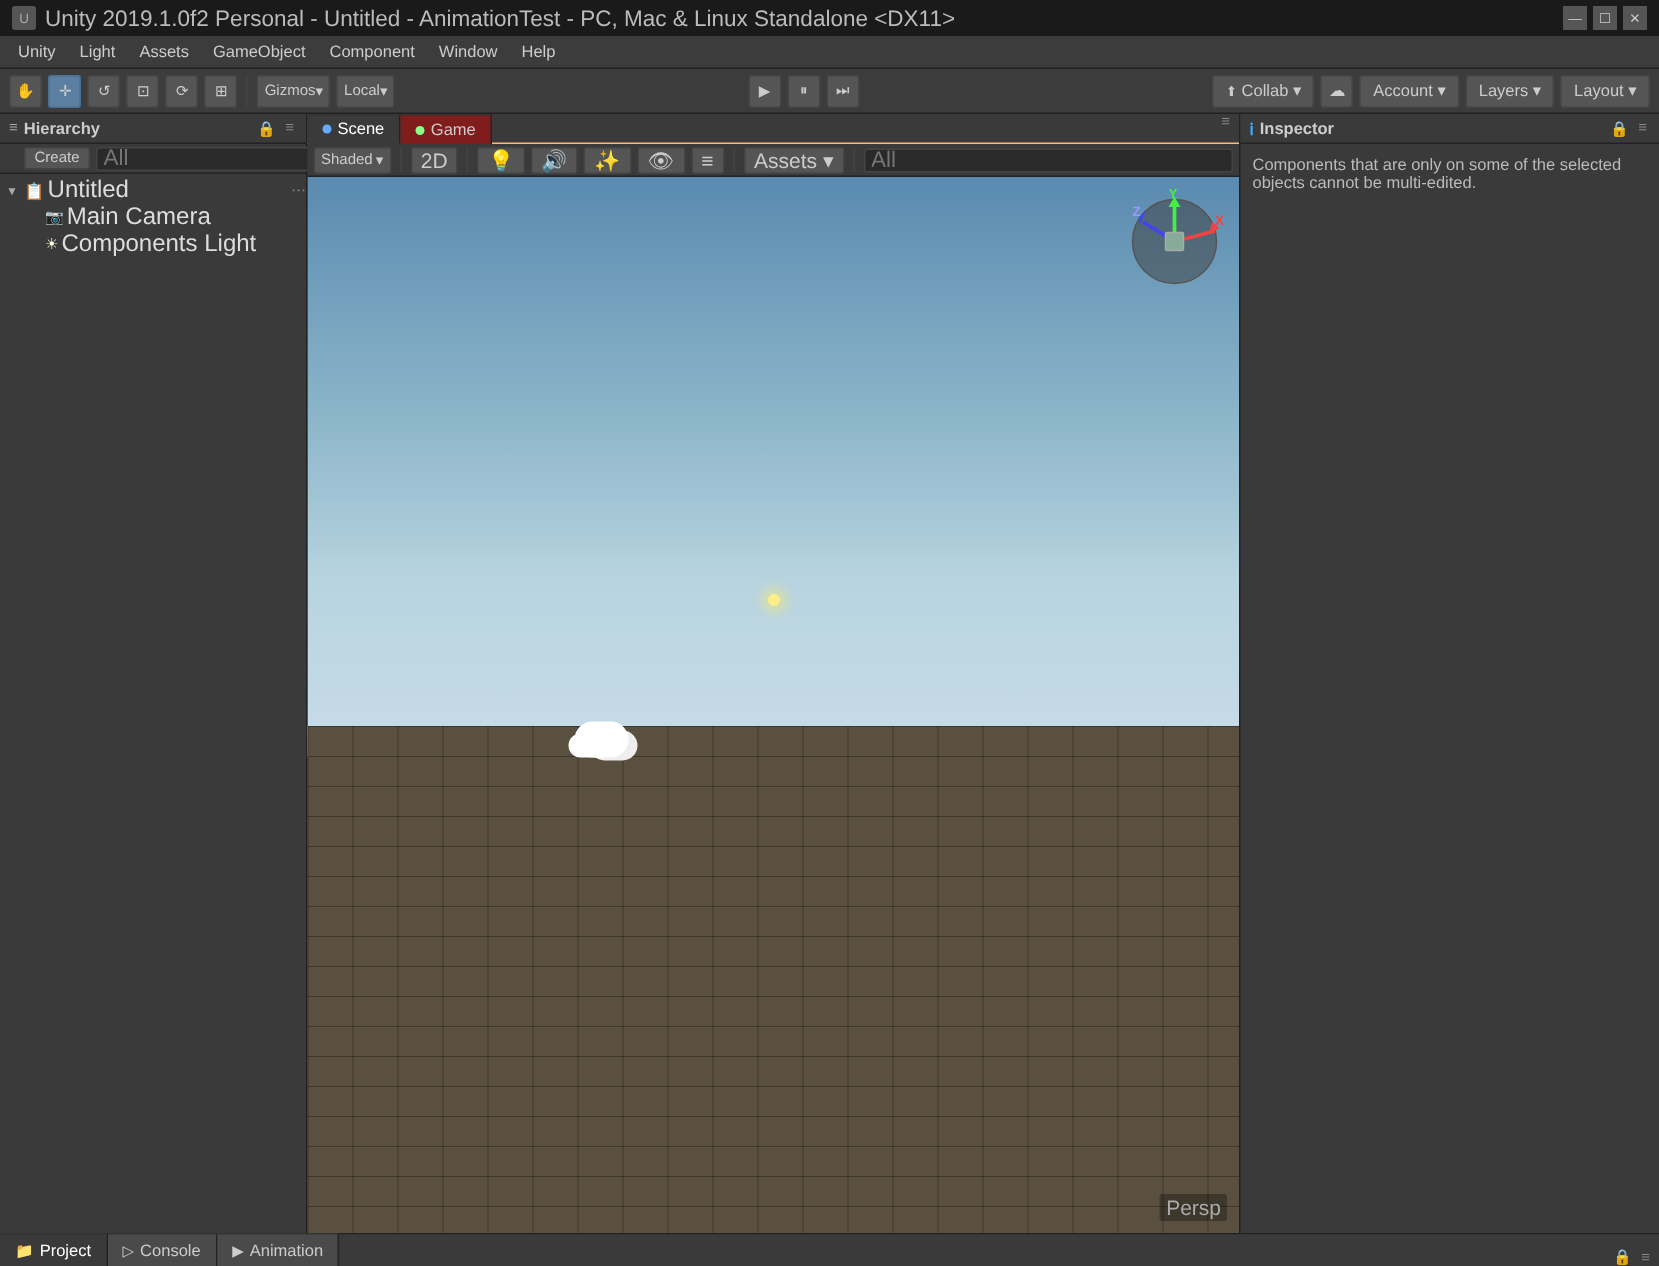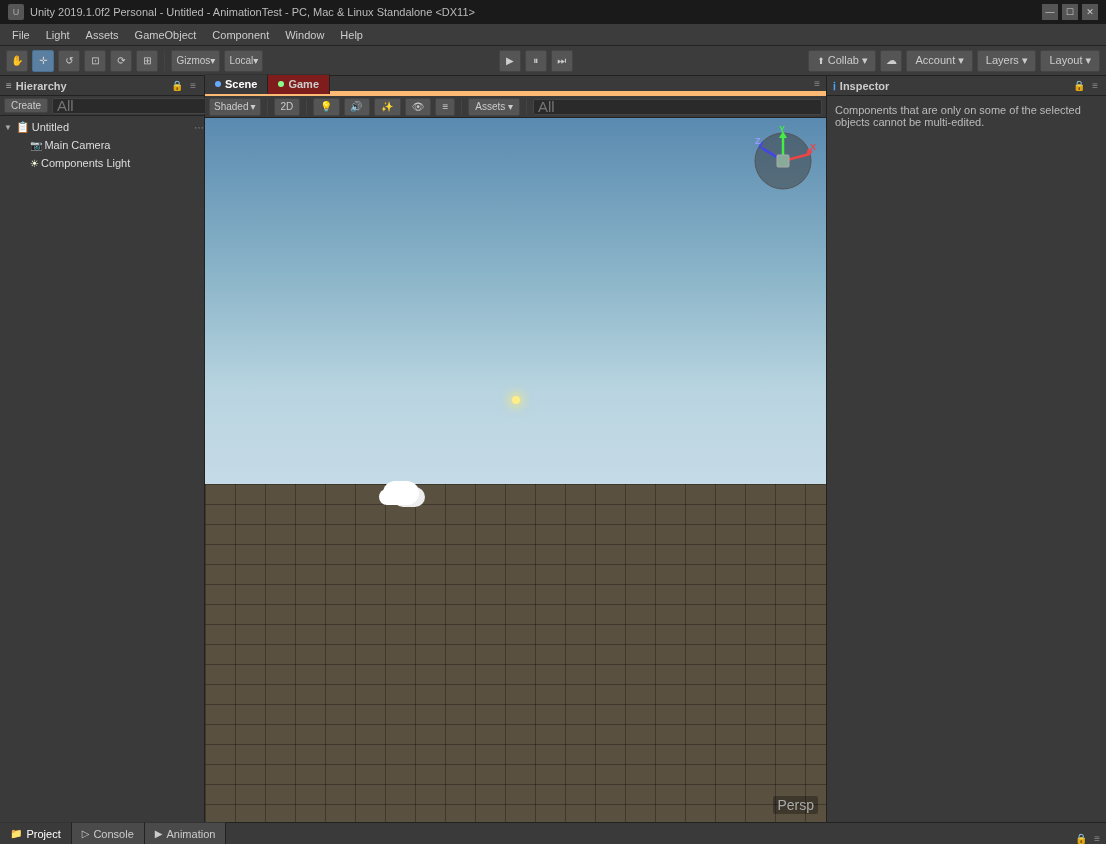--- a/index.html
+++ b/index.html
@@ -28,21 +28,21 @@
       width: 16px; height: 16px;
       background: #555;
       margin-right: 6px;
       border-radius: 2px;
       display: flex; align-items: center; justify-content: center;
       font-size: 9px;
       color: #aaa;
     }
     #title-bar .title-text {
       flex: 1;
-      font-size: 11px;
+      font-size: 15px;
       color: #bbb;
     }
     #title-bar .window-controls {
       display: flex; gap: 4px;
     }
     #title-bar .win-btn {
       width: 16px; height: 16px;
       background: #555;
       border: none;
       cursor: pointer;
@@ -133,21 +133,21 @@
       background: #3a3a3a;
       border-bottom: 1px solid #222;
       display: flex;
       align-items: center;
       padding: 0 4px;
       gap: 4px;
     }
     .create-btn {
       background: #555; border: 1px solid #444;
       border-radius: 2px; padding: 1px 6px;
-      font-size: 10px; color: #ccc; cursor: pointer;
+      font-size: 10px; color: #ccc; cursor: pointer; margin-left: 12px;
     }
     .search-box {
       flex: 1;
       height: 16px;
       background: #2a2a2a;
       border: 1px solid #444;
       border-radius: 2px;
       padding: 0 4px;
       font-size: 15px;
       color: #ccc;
@@ -159,38 +159,37 @@
     }
     .tree-item {
       display: flex;
       align-items: center;
       height: 18px;
       padding-left: 8px;
       cursor: pointer;
       gap: 2px;
     }
     .tree-arrow { width: 10px; font-size: 8px; color: #aaa; }
-    .tree-label { font-size: 11px; color: #ddd; }
+    .tree-label { font-size: 16px; color: #ddd; }
 
     
     #center-area {
       flex: 1;
       display: flex;
       flex-direction: column;
       min-width: 0;
     }
 
     
     #scene-tabs {
       height: 20px;
       background: #3a3a3a;
       display: flex;
-      align-items: center;
-      border-bottom: 5px solid #fdba74;
-      font-weight: bold;
+      align-items: flex-start;
+      border-bottom: 1px solid #fdba74;
     }
     .scene-tab {
       height: 20px;
       padding: 0 10px;
       display: flex;
       align-items: center;
       gap: 4px;
       font-size: 11px;
       cursor: pointer;
       background: #7f1d1d;
@@ -215,21 +214,21 @@
       padding: 0 4px;
       gap: 4px;
     }
     .scene-tool-btn {
       height: 18px;
       background: #555;
       border: 1px solid #444;
       border-radius: 2px;
       cursor: pointer;
       padding: 0 6px;
-      font-size: 10px;
+      font-size: 14px;
       color: #ccc;
       display: flex; align-items: center; gap: 2px;
     }
     .scene-dropdown {
       height: 18px;
       background: #555;
       border: 1px solid #444;
       border-radius: 2px;
       cursor: pointer;
       padding: 0 4px;
@@ -411,21 +410,21 @@
   <div class="title-icon">U</div>
   <div class="title-text">Unity 2019.1.0f2 Personal - Untitled - AnimationTest - PC, Mac &amp; Linux Standalone &lt;DX11&gt;</div>
   <div class="window-controls">
     <button class="win-btn">—</button>
     <button class="win-btn">☐</button>
     <button class="win-btn">✕</button>
   </div>
 </div>
 
 <div id="menu-bar">
-  <div class="menu-item">File</div>
+  <div class="menu-item">Unity</div>
   <div class="menu-item">Light</div>
   <div class="menu-item">Assets</div>
   <div class="menu-item">GameObject</div>
   <div class="menu-item">Component</div>
   <div class="menu-item">Window</div>
   <div class="menu-item">Help</div>
 </div>
 
 <div id="toolbar">
 

